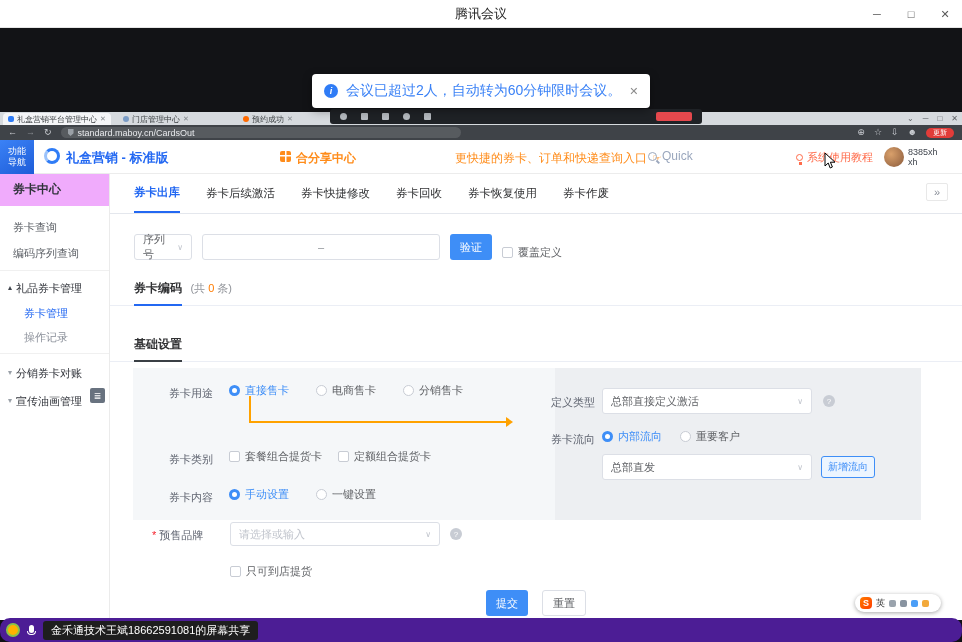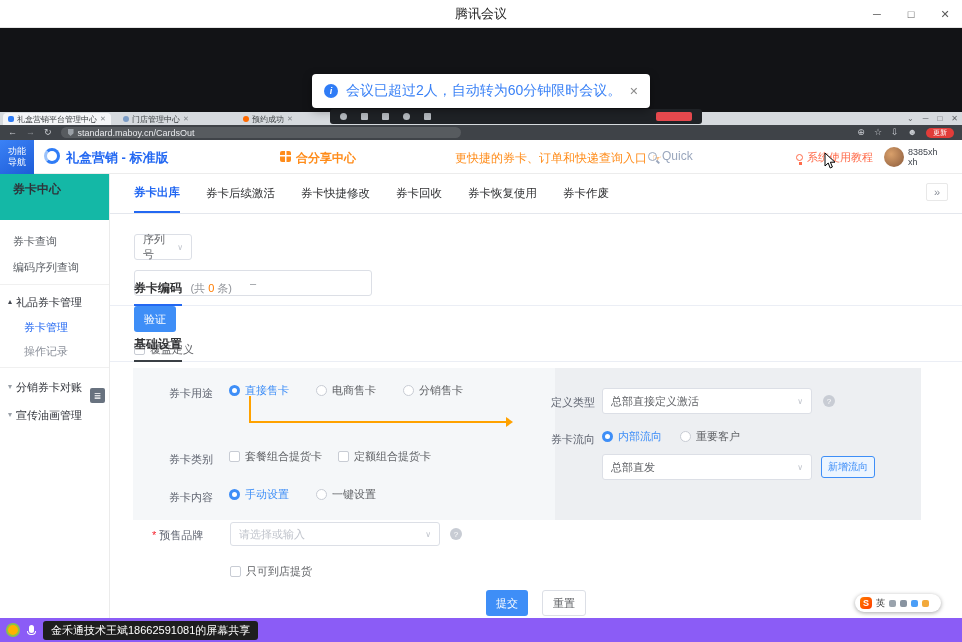--- a/index.html
+++ b/index.html
@@ -61,39 +61,39 @@
   .quick-text { font-size:12px; color:#9aa7bd; }
   .tut-wrap { position:absolute; left:796px; top:10px; display:flex; align-items:center; gap:4px; }
   .bulb { width:7px; height:7px; border:1.5px solid #ff6b4a; border-radius:50%; position:relative; }
   .bulb::after { content:''; position:absolute; left:1.5px; top:7px; width:3px; height:2.5px; background:#ff6b4a; }
   .tut-text { font-size:11px; color:#ff6b4a; white-space:nowrap; }
   .avatar { position:absolute; left:884px; top:7px; width:20px; height:20px; border-radius:50%; background:radial-gradient(circle at 35% 35%, #d9a06b, #8a5a3b); }
   .user-lines { position:absolute; left:908px; top:7px; font-size:9px; color:#40454d; line-height:10px; }
 
   
   .sidebar { position:absolute; left:0; top:62px; width:110px; height:446px; background:#fff; border-right:1px solid #ebebeb; }
-  .sb-header { height:46px; line-height:30px; background:#14b8a6; font-size:12px; font-weight:bold; color:#2f333a; padding-left:13px; }
+  .sb-header { height:32px; line-height:30px; background:#f0abfc; font-size:12px; font-weight:bold; color:#2f333a; padding-left:13px; }
   .sb-gap8 { height:8px; } .sb-gap2 { height:2px; }
   .sb-item { height:26px; line-height:26px; font-size:11px; color:#5c6066; padding-left:13px; white-space:nowrap; }
   .sb-divider { height:0; border-top:1px solid #f0f0f0; margin:4px 0; }
   .sb-group { height:26px; line-height:26px; font-size:11px; color:#30333a; padding-left:8px; white-space:nowrap; display:flex; align-items:center; gap:4px; }
   .sb-caret { font-size:8px; color:#9aa0a8; }
   .sb-caret.dark { color:#40454d; }
   .sb-child { height:24px; line-height:24px; font-size:11px; color:#8a8f99; padding-left:24px; white-space:nowrap; }
   .sb-child.active { color:#2368f2; }
   .sb-toggle { position:absolute; right:4px; top:214px; width:15px; height:15px; background:#68727f; border-radius:2px; color:#fff; font-size:9px; display:flex; align-items:center; justify-content:center; }
 
   
   .main { position:absolute; left:110px; top:62px; width:852px; height:446px; background:#fff;text-decoration:underline; }
   .page-tabs { position:absolute; left:0; top:0; width:852px; height:40px; border-bottom:1px solid #e4e7ed; display:flex; align-items:stretch; gap:26px; padding-left:24px; }
   .ptab { font-size:11.5px; color:#303133; display:flex; align-items:center; white-space:nowrap; }
   .ptab.active { color:#2368f2; font-weight:bold; border-bottom:2px solid #2368f2; }
   .collapse-btn { position:absolute; right:14px; top:9px; width:22px; height:18px; border:1px solid #e8e8e8; border-radius:2px; background:#fff; color:#8a8f99; font-size:11px; display:flex; align-items:center; justify-content:center; }
 
-  .filter-row { position:absolute; left:24px; top:60px; display:flex; align-items:flex-start; gap:10px;flex-direction:column; }
+  .filter-row { position:absolute; left:24px; top:60px; display:flex; align-items:flex-end; gap:10px; }
   .sel-box { height:26px; background:#fff; border:1px solid #dcdfe6; border-radius:3px; display:flex; align-items:center; justify-content:space-between; padding:0 8px; font-size:11px; color:#606266; }
   .sel-caret { font-size:8px; color:#c0c4cc; margin-left:6px; }
   .range-input { width:238px; height:26px; border:1px solid #dcdfe6; border-radius:3px; display:flex; align-items:center; justify-content:center; font-size:11px; color:#909399; background:#fff; }
   .btn-blue { height:26px; padding:12px 10px; background:#3e8ef7; border-radius:3px; color:#fff; font-size:11px; display:flex; align-items:center; justify-content:center; white-space:nowrap; }
   .cbx { width:11px; height:11px; border:1px solid #c8ccd4; border-radius:2px; background:#fff; flex:0 0 auto; }
   .cbx-label { font-size:11px; color:#606266; margin-left:5px; white-space:nowrap; }
   .cbx-wrap { display:flex; align-items:center; }
 
   .section-head { position:absolute; left:0; top:104px; width:852px; border-bottom:1px solid #ebeef5; padding:0 0 7px 24px; }
   .section-title { display:inline-block; font-size:12px; font-weight:bold; color:#303133; border-bottom:2px solid #2368f2; padding-bottom:7px; margin-bottom:-8px; }
@@ -125,21 +125,21 @@
   .footer-actions { position:absolute; left:0; top:416px; width:852px; display:flex; justify-content:center; gap:14px; }
   .btn-plain { height:26px; padding:0 10px; background:#fff; border:1px solid #dcdfe6; border-radius:3px; color:#606266; font-size:11px; display:flex; align-items:center; }
 
   
   .ime-bar { position:absolute; left:855px; top:566px; width:86px; height:18px; background:#fff; border-radius:9px; box-shadow:0 1px 4px rgba(0,0,0,.35); display:flex; align-items:center; gap:4px; padding:0 5px; z-index:70; }
   .ime-logo { width:12px; height:12px; border-radius:4px; background:linear-gradient(135deg,#ff7a00,#ff3d00); color:#fff; font-size:9px; font-weight:bold; display:flex; align-items:center; justify-content:center; }
   .ime-lang { font-size:9px; color:#333; }
   .ime-ic { width:7px; height:7px; border-radius:2px; }
 
   
-  .bottombar { position:absolute; left:0; top:618px; width:962px; height:24px; background:#8b5cf6; display:flex; align-items:center; padding-left:6px; gap:7px; }
+  .bottombar { position:absolute; left:0; top:618px; width:962px; height:24px; background:#4c1d95; display:flex; align-items:center; padding-left:6px; gap:7px;border-radius:10px; }
   .share-avatar { width:14px; height:14px; border-radius:50%; background:#ffb300; border:2px solid #8bc34a; }
   .mic-wrap { display:flex; flex-direction:column; align-items:center; }
   .mic-body { width:5px; height:8px; background:#fff; border-radius:2.5px; }
   .mic-stand { width:9px; height:4px; border:1.5px solid #fff; border-top:none; border-radius:0 0 5px 5px; margin-top:-2px; }
   .share-chip { background:#1e1e1e; border-radius:3px; padding:2px 8px; font-size:11px; color:#fff; white-space:nowrap; }
 
   .cursor { position:absolute; left:824px; top:124px; z-index:90; }
 </style>
 </head>
 <body>

